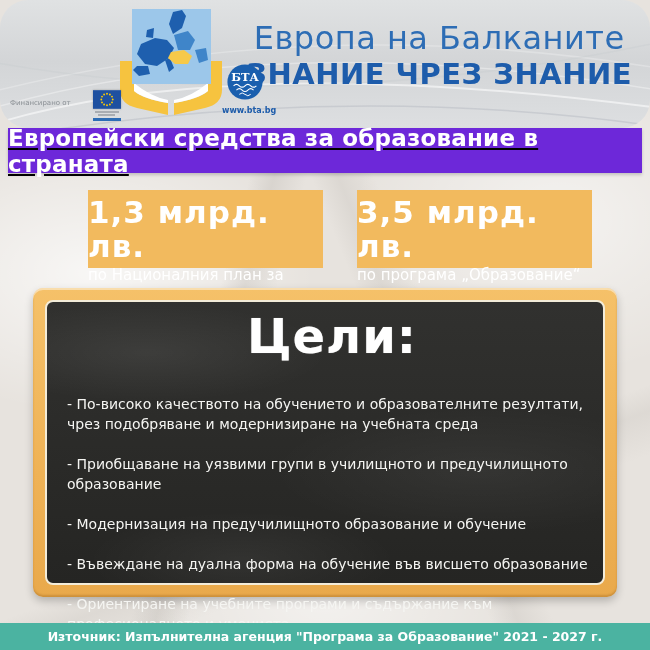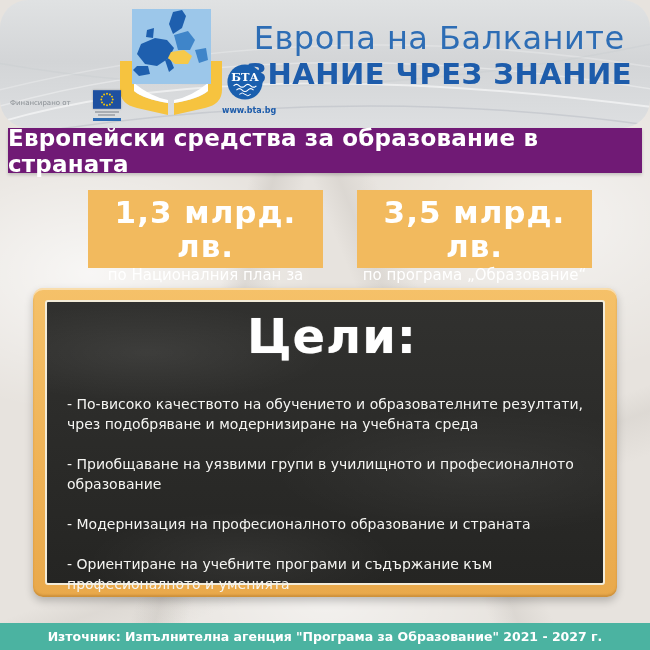--- a/index.html
+++ b/index.html
@@ -36,42 +36,43 @@
   .eu-flag-wrap svg { width:28px; height:19px; display:block; box-shadow:0 0 2px rgba(0,0,0,.25); }
   .fineline { height:2px; background:#a9adb2; margin:2px auto 0; }
   .fineline.a { width:24px; } .fineline.b { width:17px; margin-top:1px; }
   .bluebar { width:28px; height:3px; background:#2d6db5; margin-top:2px; }
   .bta { position:absolute; left:222px; top:63px; width:46px; text-align:center; }
   .bta svg { width:38px; height:38px; }
   .bta-url { font-size:8px; font-weight:bold; color:#1d5cab; margin-top:1px; }
   
   .banner {
     position:absolute; top:128px; left:8px; width:634px; height:45px;
-    background:#701a75; display:flex; align-items:center; justify-content:center;
+    background:#6d28d9; display:flex; align-items:center; justify-content:center;
     box-shadow:0 2px 3px rgba(0,0,0,.18);
+    text-decoration:underline;
   }
   .banner span { color:#fff; font-size:23px; font-weight:bold; letter-spacing:.2px; }
   
   .stat-box {
     position:absolute; top:190px; width:235px; height:78px;
-    background:#f2ba5e; color:#fff; text-align:center; padding-top:5px;
+    background:#f2ba5e; color:#fff; text-align:left; padding-top:5px;
   }
   .stat-box.one { left:88px; } .stat-box.two { left:357px; }
   .stat-amount { font-size:31px; font-weight:bold; letter-spacing:1px; line-height:1.1; }
   .stat-caption { font-size:15px; line-height:1.3; white-space:pre-line; margin-top:3px; }
   
   .board-frame {
     position:absolute; top:288px; left:33px; width:584px; height:309px;
     background:linear-gradient(180deg,#f5c169 0%, #efb255 60%, #e9a94b 100%);
     border-radius:10px; padding:12px;
     box-shadow: inset 0 2px 0 rgba(255,255,255,.45), inset 0 -2px 2px rgba(120,70,10,.25), 0 4px 8px rgba(0,0,0,.22);
   }
   .board {
     width:100%; height:100%;
-    border:2px solid #f3ecd9; border-radius:3px;
+    border:2px solid #f3ecd9; border-radius:8px;
     background:
       radial-gradient(ellipse 260px 70px at 18% 18%, rgba(255,255,255,.07), transparent 70%),
       radial-gradient(ellipse 300px 90px at 78% 60%, rgba(255,255,255,.05), transparent 70%),
       radial-gradient(ellipse 220px 70px at 35% 92%, rgba(255,255,255,.06), transparent 70%),
       linear-gradient(180deg,#31312f,#252523);
     padding:2px 6px 0 20px;
   }
   .board-title {
     text-align:center; color:#fff; font-size:48px; font-weight:bold;
     letter-spacing:1px; margin:4px 0 10px;
@@ -175,23 +176,24 @@
     <div class="stat-caption">по програма „Образование“
 2021 - 2027 г.</div>
   </div>
 
   <div class="board-frame">
     <div class="board">
       <div class="board-title">Цели:</div>
       <ul class="goals">
         <li>- По-високо качеството на обучението и образователните резултати,
 чрез подобряване и модернизиране на учебната среда</li>
-        <li>- Приобщаване на уязвими групи в училищното и професионалното
+        <li>- Приобщаване на уязвими групи в училищното и предучилищното
 образование</li>
-        <li>- Модернизация на професионалното образование и страната</li>
+        <li>- Модернизация на предучилищното образование и обучение</li>
+        <li>- Въвеждане на дуална форма на обучение във висшето образование</li>
         <li>- Ориентиране на учебните програми и съдържание към
 професионалното и уменията</li>
         
       </ul>
     </div>
   </div>
 
   <div class="footer">
     <span>Източник: Изпълнителна агенция "Програма за Образование" 2021 - 2027 г.</span>
   </div>

